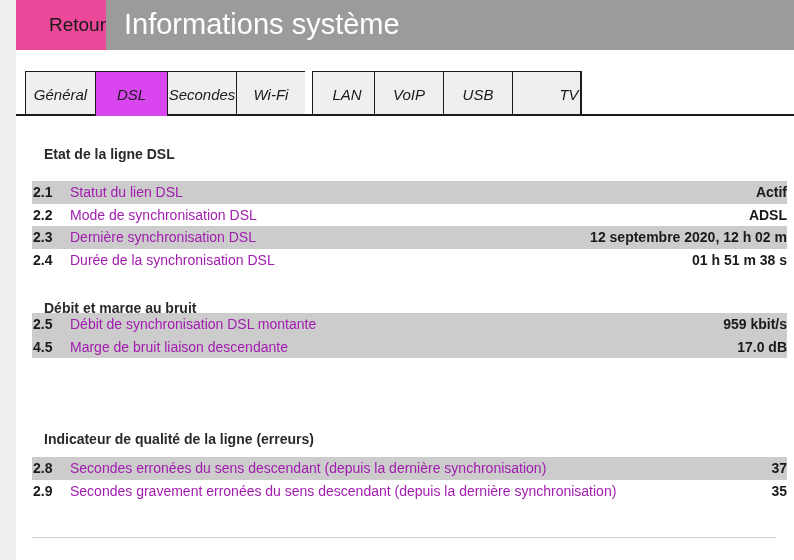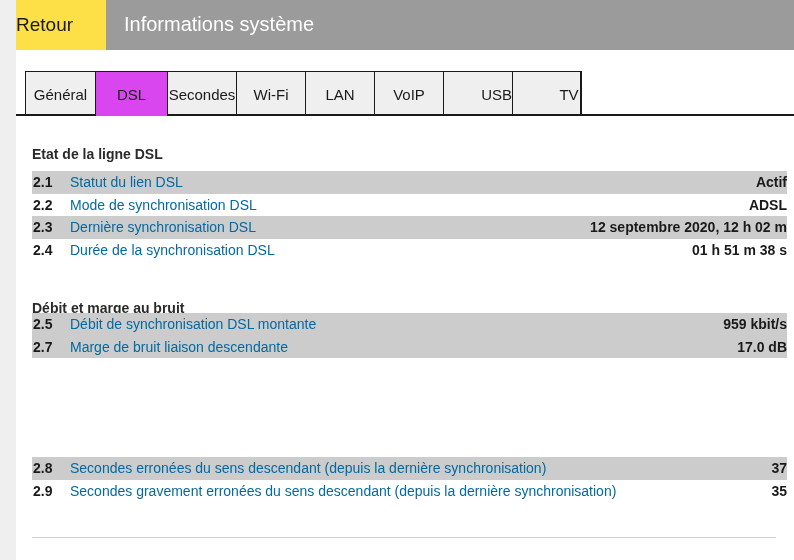--- a/index.html
+++ b/index.html
@@ -13,59 +13,59 @@
   .page {
     position: absolute; left: 16px; top: 0; width: 778px; height: 560px;
     background: #ffffff;
   }
   .header {
     position: absolute; left: 0; top: 0; width: 778px; height: 50px;
     background: #9b9b9b;
   }
   .back-btn {
     position: absolute; left: 0; top: 0; width: 90px; height: 50px;
-    background: #fde047; color: #1a1a1a;
-    font-size: 19px; line-height: 50px; text-align: left;
+    background: #ec4899; color: #1a1a1a;
+    font-size: 19px; line-height: 50px; text-align: right;
     cursor: pointer;
   }
   .title {
     position: absolute; left: 108px; top: 0; height: 50px;
-    line-height: 48px; color: #ffffff; font-size: 20px;
+    line-height: 48px; color: #ffffff; font-size: 29px;
   }
   .tabs {
-    position: absolute; left: 0; top: 71px; width: 778px; height: 45px;
+    position: absolute; left: 0; top: 71px; width: 778px; height: 45px; font-style: italic;
   }
   .tab-baseline {
     position: absolute; left: 0; top: 43px; width: 778px; height: 0;
     border-top: 2px solid #1a1a1a;
   }
   .tab {
     position: absolute; top: 0; height: 43px;
     background: #efefef;
     border-left: 1px solid #1a1a1a;
     border-top: 1px solid #1a1a1a;
     box-sizing: border-box;
     font-size: 15px; line-height: 46px; text-align: center; color: #1a1a1a;
     cursor: pointer;
   }
   .tab.active { background: #d946ef; height: 45px; z-index: 2; }
   .tab-end {
     position: absolute; top: 0; width: 0; height: 43px;
     border-left: 2px solid #1a1a1a;
   }
   .section-title {
-    position: absolute; left: 16px; font-size: 14px; font-weight: bold; color: #2a2a2a;
+    position: absolute; left: 28px; font-size: 14px; font-weight: bold; color: #2a2a2a;
   }
   .rows { position: absolute; left: 16px; width: 755px; }
   .row {
     position: relative; height: 22.5px; font-size: 14px; line-height: 22px;
   }
   .row.shaded { background: #cccccc; }
   .row .num { position: absolute; left: 1px; font-weight: bold; color: #1a1a1a; }
-  .row .label { position: absolute; left: 38px; color: #0369a1; }
+  .row .label { position: absolute; left: 38px; color: #a21caf; }
   .row .value { position: absolute; right: 0; font-weight: bold; color: #1a1a1a; }
   .divider {
     position: absolute; left: 16px; top: 537px; width: 744px; height: 0;
     border-top: 1px solid #cfcfcf;
   }
 </style>
 </head>
 <body>
 
 <div class="page">
@@ -74,29 +74,29 @@
     <div class="back-btn">Retour</div>
     <div class="title">Informations système</div>
   </div>
 
   <div class="tabs">
     <div class="tab-baseline"></div>
     <div class="tab" style="left:9px;width:70px;">Général</div>
     <div class="tab active" style="left:79px;width:72px;">DSL</div>
     <div class="tab" style="left:151px;width:69px;">Secondes</div>
     <div class="tab" style="left:220px;width:69px;">Wi-Fi</div>
-    <div class="tab" style="left:289px;width:69px;">LAN</div>
+    <div class="tab" style="left:296px;width:69px;">LAN</div>
     <div class="tab" style="left:358px;width:69px;">VoIP</div>
-    <div class="tab" style="left:427px;width:69px;text-align:right;">USB</div>
+    <div class="tab" style="left:427px;width:69px;">USB</div>
     <div class="tab" style="left:496px;width:69px;padding-left:44px;">TV</div>
     <div class="tab-end" style="left:564px;"></div>
   </div>
 
   <div class="section-title" style="top:146px;">Etat de la ligne DSL</div>
-  <div class="rows" style="top:171px;text-align:center;">
+  <div class="rows" style="top:181px;text-align:center;">
     <div class="row shaded">
       <span class="num">2.1</span>
       <span class="label">Statut du lien DSL</span>
       <span class="value">Actif</span>
     </div>
     <div class="row">
       <span class="num">2.2</span>
       <span class="label">Mode de synchronisation DSL</span>
       <span class="value">ADSL</span>
     </div>
@@ -113,26 +113,27 @@
   </div>
 
   <div class="section-title" style="top:300px;">Débit et marge au bruit</div>
   <div class="rows" style="top:313px;">
     <div class="row shaded">
       <span class="num">2.5</span>
       <span class="label">Débit de synchronisation DSL montante</span>
       <span class="value">959 kbit/s</span>
     </div>
     <div class="row shaded">
-      <span class="num">2.7</span>
+      <span class="num">4.5</span>
       <span class="label">Marge de bruit liaison descendante</span>
       <span class="value">17.0 dB</span>
     </div>
   </div>
 
+  <div class="section-title" style="top:431px;">Indicateur de qualité de la ligne (erreurs)</div>
   <div class="rows" style="top:457px;">
     <div class="row shaded">
       <span class="num">2.8</span>
       <span class="label">Secondes erronées du sens descendant (depuis la dernière synchronisation)</span>
       <span class="value">37</span>
     </div>
     <div class="row">
       <span class="num">2.9</span>
       <span class="label">Secondes gravement erronées du sens descendant (depuis la dernière synchronisation)</span>
       <span class="value">35</span>

